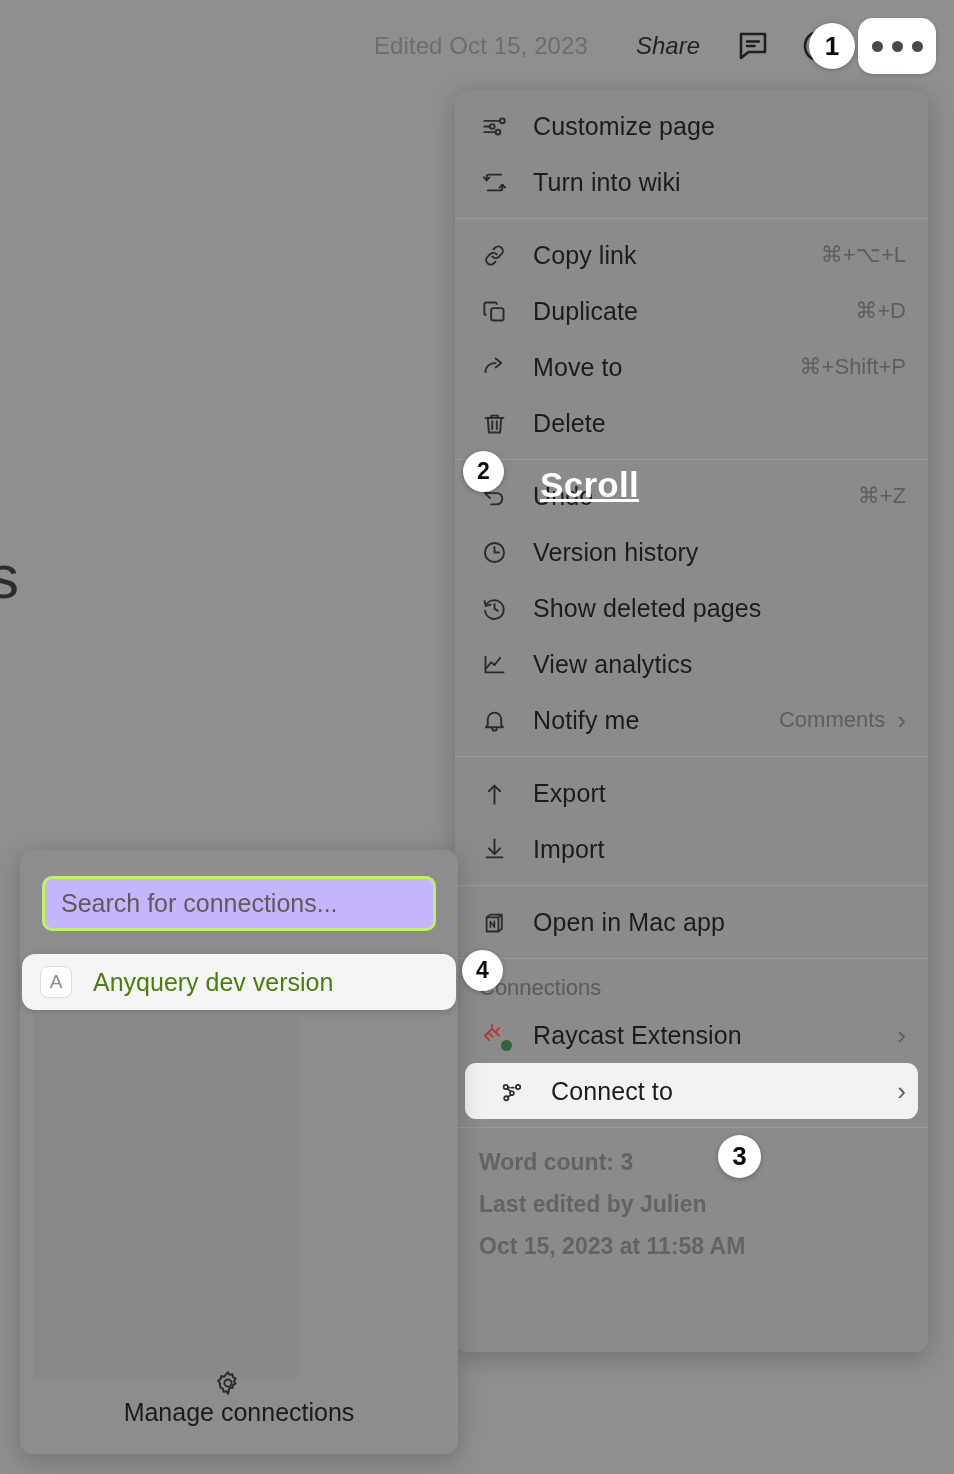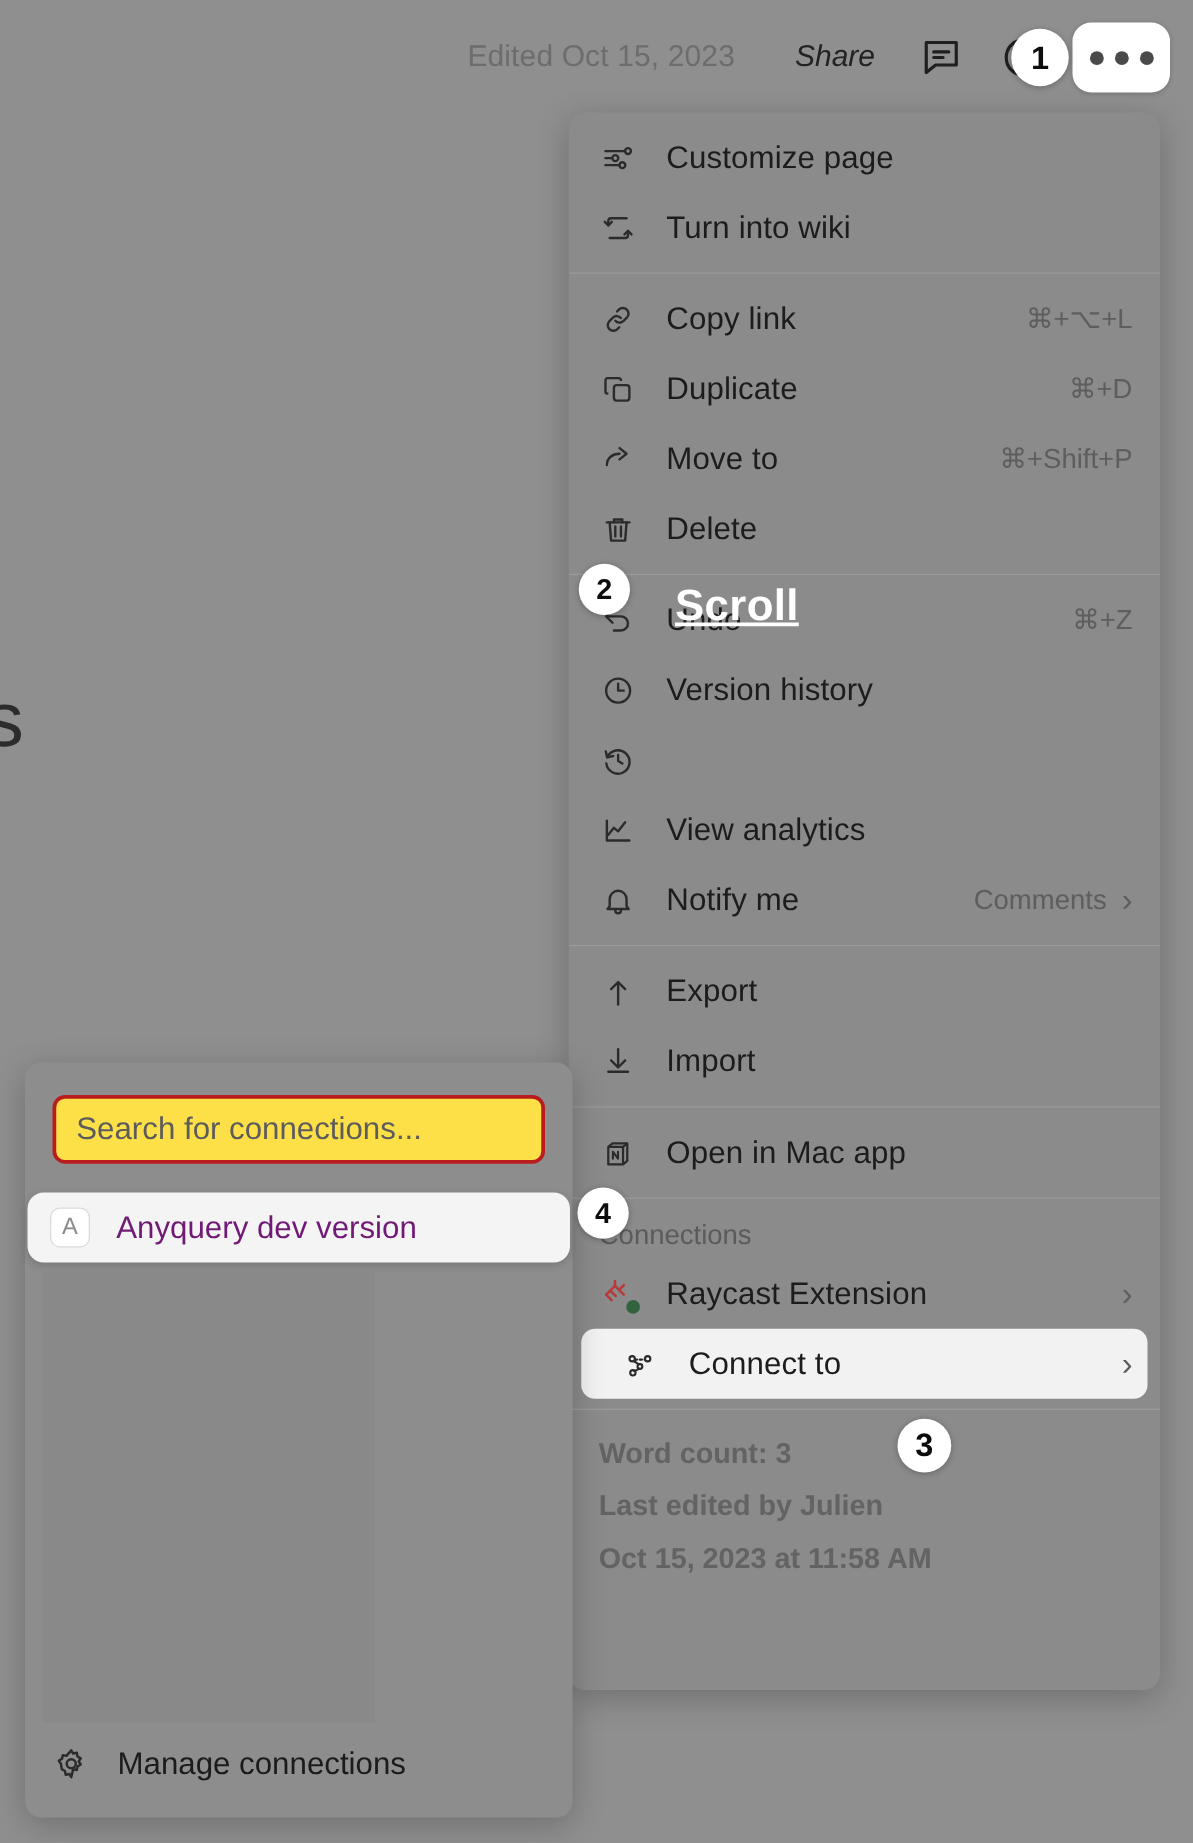--- a/index.html
+++ b/index.html
@@ -99,47 +99,47 @@
 
   
   #conn-popup {
     position: absolute; left: 20px; top: 850px; width: 438px; height: 604px;
     background: #8d8d8d; border-radius: 13px;
     box-shadow: 0 6px 26px rgba(0,0,0,.22);
   }
   #search-wrap { padding: 26px 22px 0 22px; }
   #search-input {
     width: 100%; height: 55px; border-radius: 10px;
-    border: 3px solid #b91c1c; background: #fde047;
+    border: 3px solid #bef264; background: #c4b5fd;
     font-size: 25px; color: #5c5c5c; padding: 0 16px;
     font-family: "Liberation Sans", sans-serif; outline: none;
   }
   #search-input::placeholder { color: #5c5c5c; opacity: 1; }
 
   #conn-result {
     position: absolute; left: 2px; top: 104px; width: 434px; height: 56px;
     background: #f4f4f4; border-radius: 13px;
     display: flex; align-items: center; padding: 0 18px;
     box-shadow: 0 2px 7px rgba(0,0,0,.16);
   }
   .a-badge {
     width: 32px; height: 32px; border-radius: 8px; background: #ffffff;
     border: 1px solid #dadada;
     display: flex; align-items: center; justify-content: center;
     font-size: 19px; color: #8a8a8a; margin-right: 21px; flex: 0 0 32px;
   }
-  #conn-result .lbl { font-size: 25px; color: #701a75; white-space: nowrap; }
+  #conn-result .lbl { font-size: 25px; color: #4d7c0f; white-space: nowrap; }
   #conn-blank2 {
     position: absolute; left: 14px; top: 168px; width: 266px; height: 360px;
     background: #898989;
   }
 
   #conn-footer {
     position: absolute; left: 0; bottom: 0; width: 100%; height: 86px;
-    display: flex; align-items: center; padding: 0 22px;
+    display: flex; align-items: center; padding: 0 22px; flex-direction: column;
   }
   #conn-footer .ic {
     width: 30px; height: 30px; margin-right: 22px; color: #2b2b2b;
     display: flex; align-items: center; justify-content: center;
   }
   #conn-footer .lbl { font-size: 25px; color: #1b1b1b; white-space: nowrap; }
 
   
   .badge {
     position: absolute; border-radius: 50%; background: #ffffff;
@@ -284,20 +284,21 @@
       <span class="lbl">Version history</span>
     </div>
     <div class="mi">
       <span class="ic">
         <svg width="27" height="27" viewBox="0 0 24 24" fill="none" stroke="currentColor" stroke-width="1.7" stroke-linecap="round" stroke-linejoin="round">
           <path d="M4.3 9.5A8.3 8.3 0 1 1 3.6 14"></path>
             <path d="M3.2 5.4l1 4.3 4.3-1"></path>
             <path d="M12 8v4.3l3 1.8"></path>
         </svg>
       </span>
+      <span class="lbl">Show deleted pages</span>
     </div>
     <div class="mi">
       <span class="ic">
         <svg width="27" height="27" viewBox="0 0 24 24" fill="none" stroke="currentColor" stroke-width="1.7" stroke-linecap="round" stroke-linejoin="round">
           <path d="M4 5v14h16"></path>
             <path d="M5 15l4-5 3 2.5 5-6.5"></path>
         </svg>
       </span>
       <span class="lbl">View analytics</span>
     </div>

